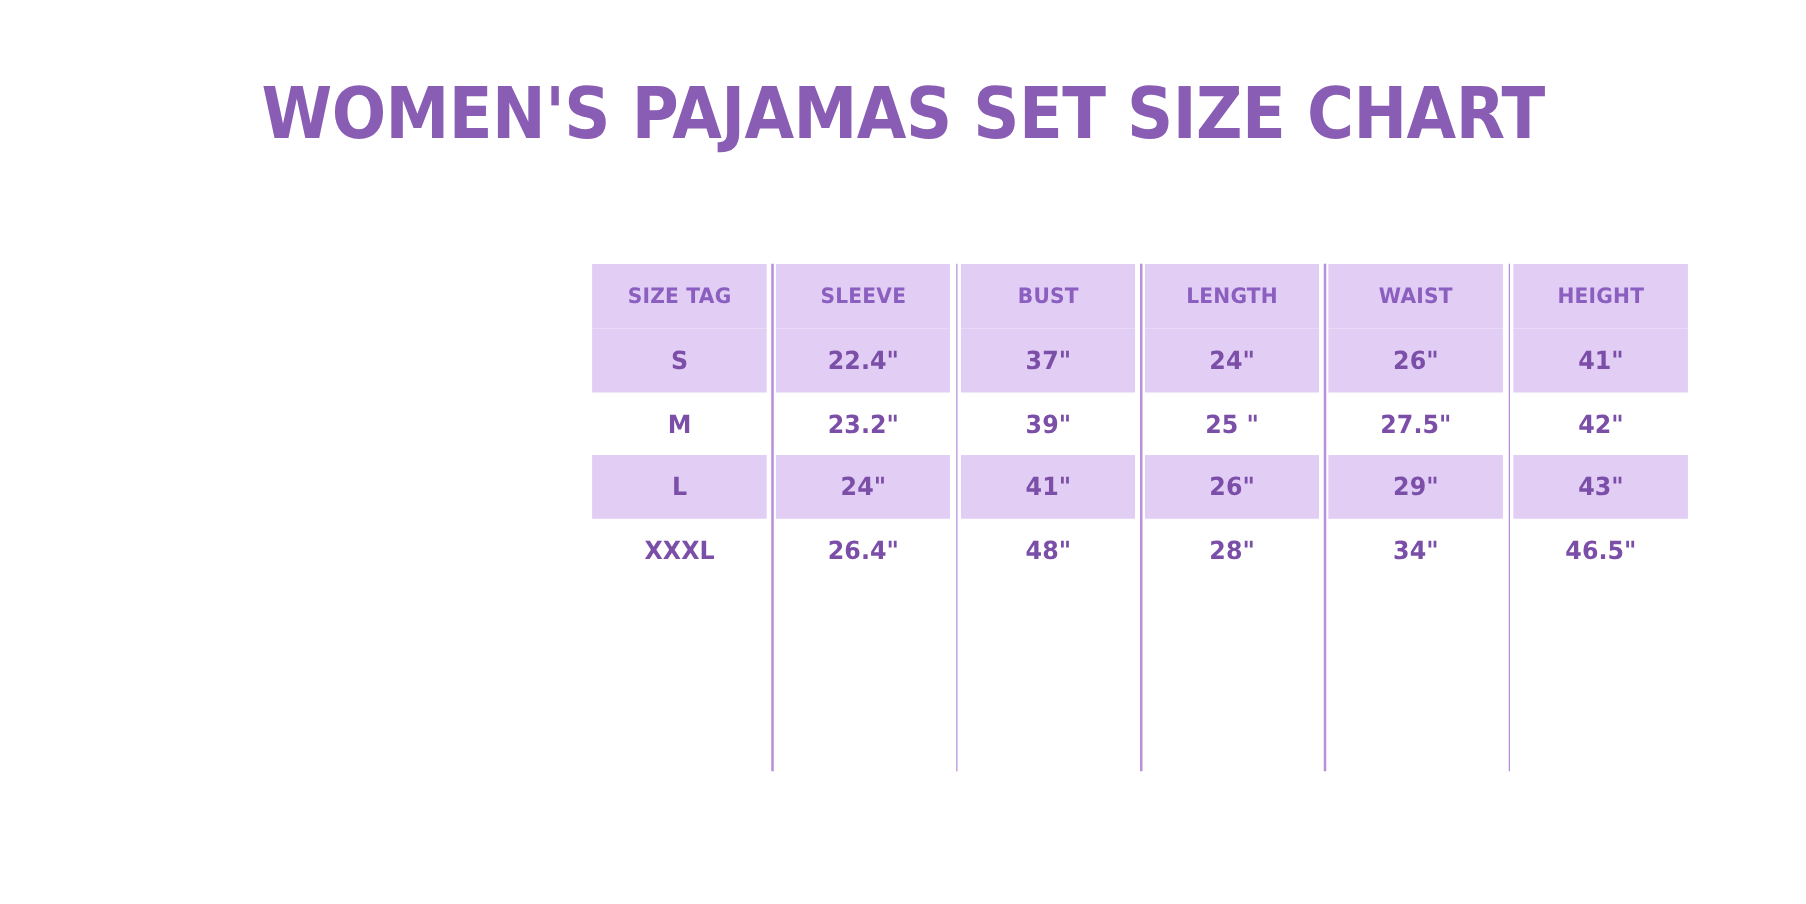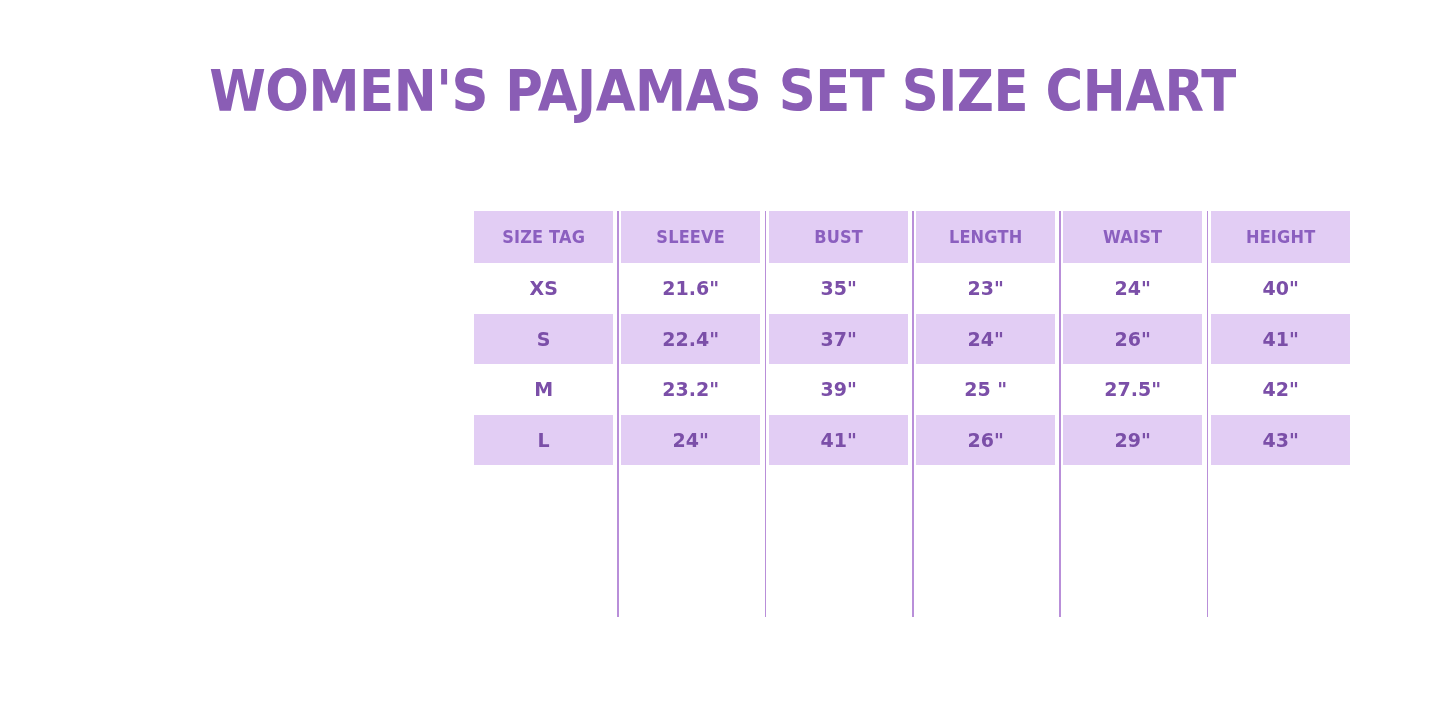--- a/index.html
+++ b/index.html
@@ -135,28 +135,20 @@
         <tr>
           <th>SIZE TAG</th>
           <th>SLEEVE</th>
           <th>BUST</th>
           <th>LENGTH</th>
           <th>WAIST</th>
           <th>HEIGHT</th>
         </tr>
       </thead>
       <tbody>
-        <tr>
-          <td>XS</td>
-          <td>21.6"</td>
-          <td>35"</td>
-          <td>23"</td>
-          <td>24"</td>
-          <td>40"</td>
-        </tr>
         <tr class="band">
           <td>S</td>
           <td>22.4"</td>
           <td>37"</td>
           <td>24"</td>
           <td>26"</td>
           <td>41"</td>
         </tr>
         <tr>
           <td>M</td>
@@ -167,20 +159,28 @@
           <td>42"</td>
         </tr>
         <tr class="band">
           <td>L</td>
           <td>24"</td>
           <td>41"</td>
           <td>26"</td>
           <td>29"</td>
           <td>43"</td>
         </tr>
+        <tr>
+          <td>XXXL</td>
+          <td>26.4"</td>
+          <td>48"</td>
+          <td>28"</td>
+          <td>34"</td>
+          <td>46.5"</td>
+        </tr>
       </tbody>
     </table>
 
     <div class="dividers">
       <div class="divider d1"></div>
       <div class="divider d2"></div>
       <div class="divider d3"></div>
       <div class="divider d4"></div>
       <div class="divider d5"></div>
     </div>

